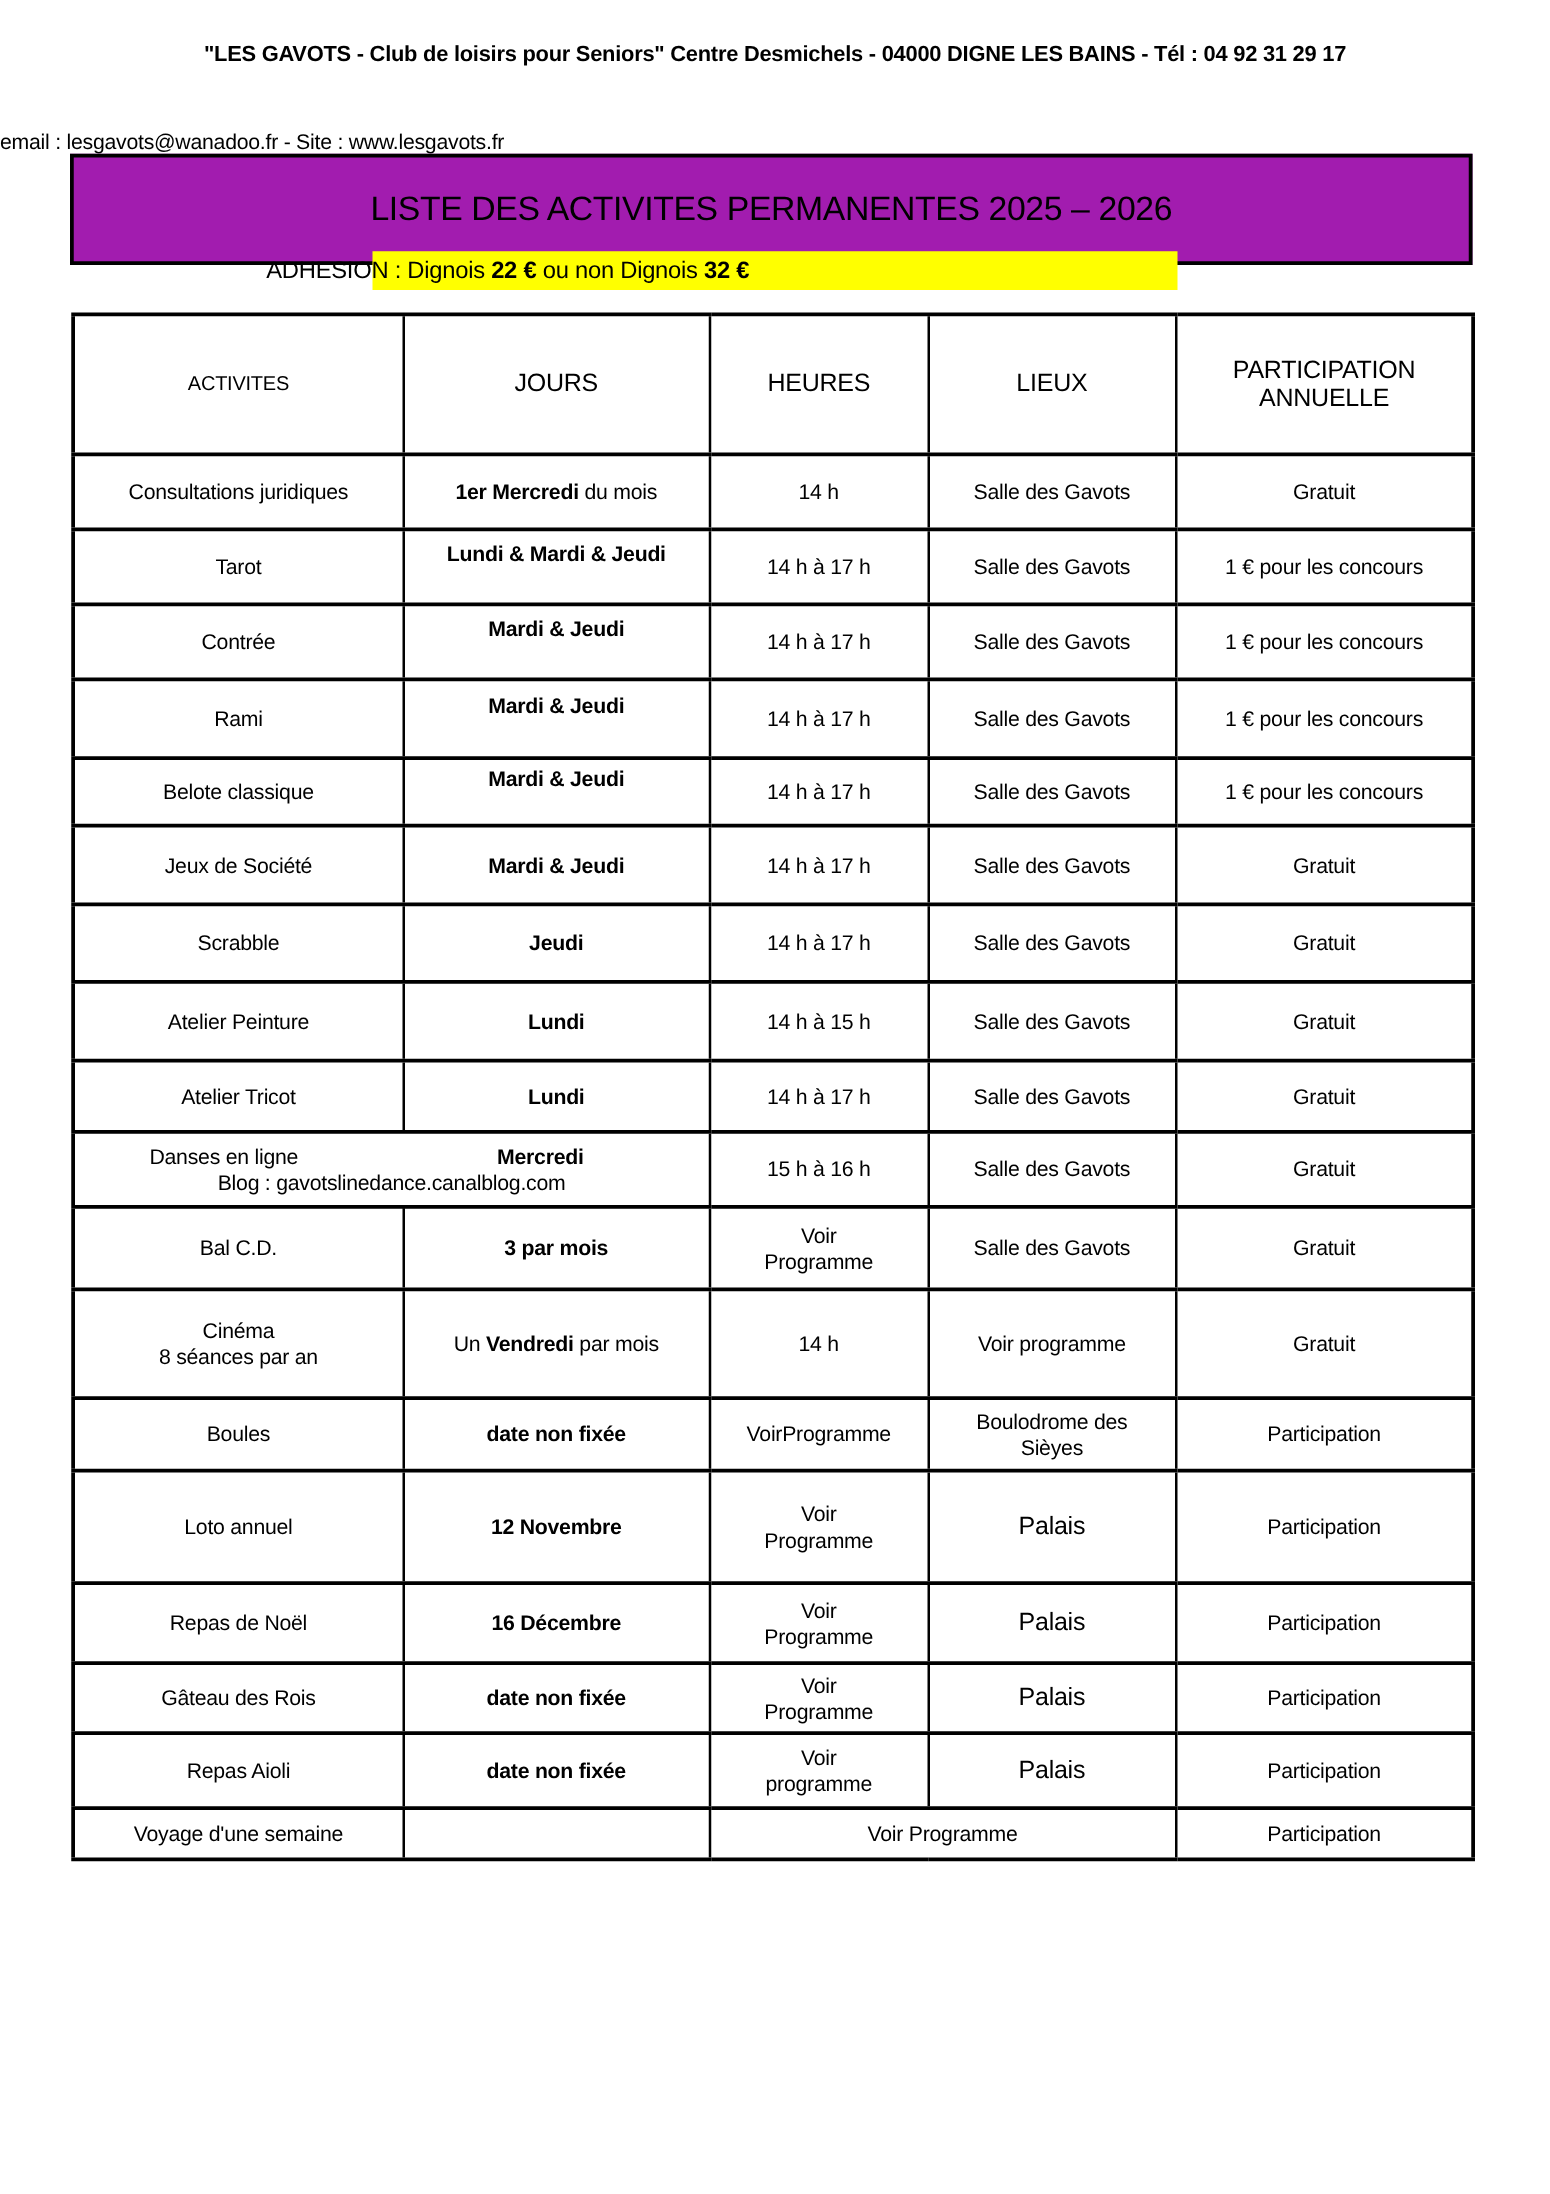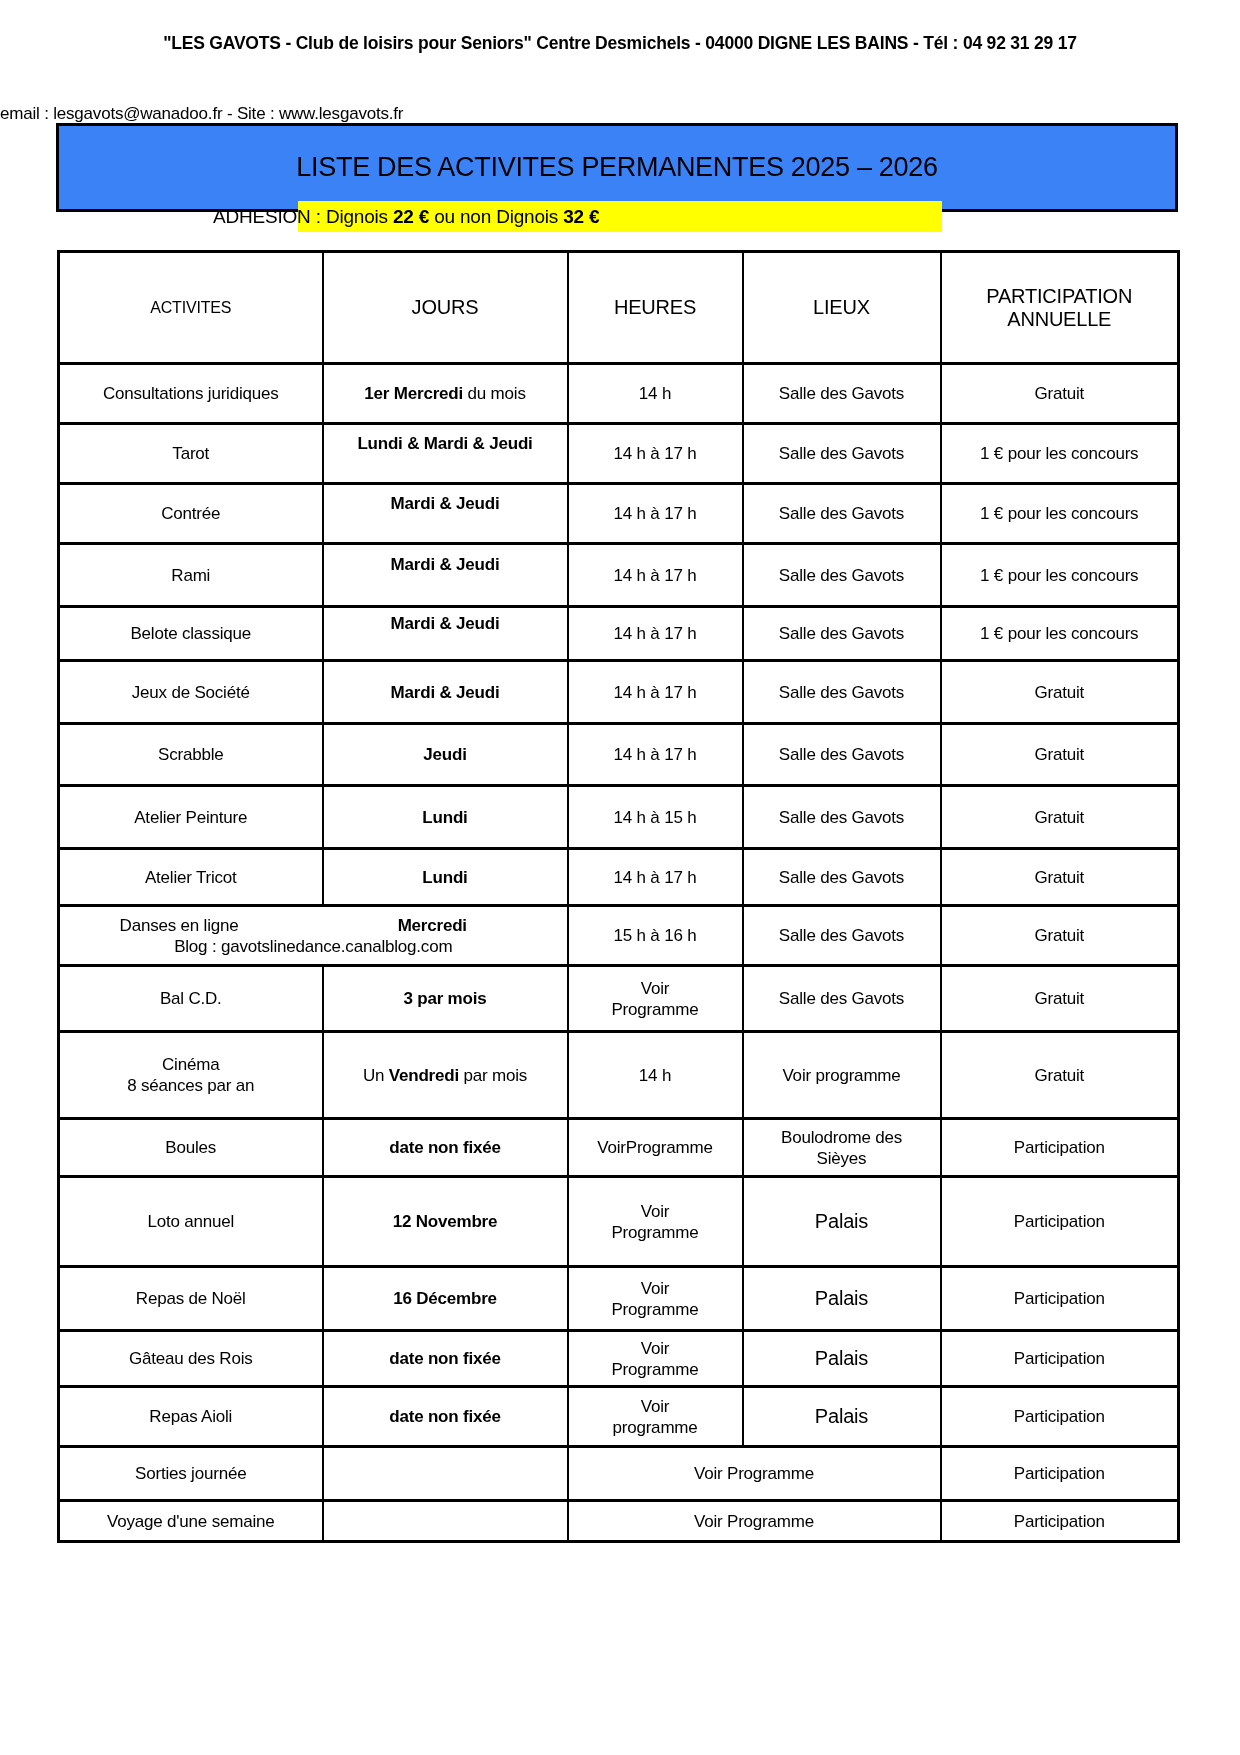--- a/index.html
+++ b/index.html
@@ -55,21 +55,21 @@
   b { font-weight:bold; }
 </style>
 </head>
 <body>
 
 <div class="page">
 
   <div class="hdr-line1">"LES GAVOTS - Club de loisirs pour Seniors" Centre Desmichels - 04000 DIGNE LES BAINS - Tél : 04 92 31 29 17</div>
   <div class="hdr-line2">email : lesgavots@wanadoo.fr - Site : www.lesgavots.fr</div>
 
-  <div class="banner" style="background: #3b82f6;">
+  <div class="banner" style="background: #a21caf;">
     <span>LISTE DES ACTIVITES PERMANENTES 2025 – 2026</span>
   </div>
 
   <div class="adhesion-highlight" style="background: rgb(255, 255, 0);"></div>
   <div class="adhesion-text"><span>ADHESION : Dignois </span><b>22 €</b><span> ou non Dignois </span><b>32 €</b></div>
 
   <div class="tablewrap">
     <table class="activities">
       <colgroup>
         <col style="width:264px">
@@ -385,41 +385,29 @@
               <div class="line">Voir</div>
               <div class="line">programme</div>
             </td>
             <td class="lieux-lg">
               <div class="line">Palais</div>
             </td>
             <td>
               <div class="line">Participation</div>
             </td>
           </tr>
-          <tr style="height: 54px;">
-            <td>
-              <div class="line">Sorties journée</div>
+          <tr style="height: 41px;">
+            <td>
+              <div class="line">Voyage d'une semaine</div>
             </td>
             <td></td>
             <td colspan="2">
               <div class="line">Voir Programme</div>
             </td>
             <td>
               <div class="line">Participation</div>
             </td>
           </tr>
-          <tr style="height: 41px;">
-            <td>
-              <div class="line">Voyage d'une semaine</div>
-            </td>
-            <td></td>
-            <td colspan="2">
-              <div class="line">Voir Programme</div>
-            </td>
-            <td>
-              <div class="line">Participation</div>
-            </td>
-          </tr>
         </tbody>
     </table>
   </div>
 
 </div>
 
 </body></html>

